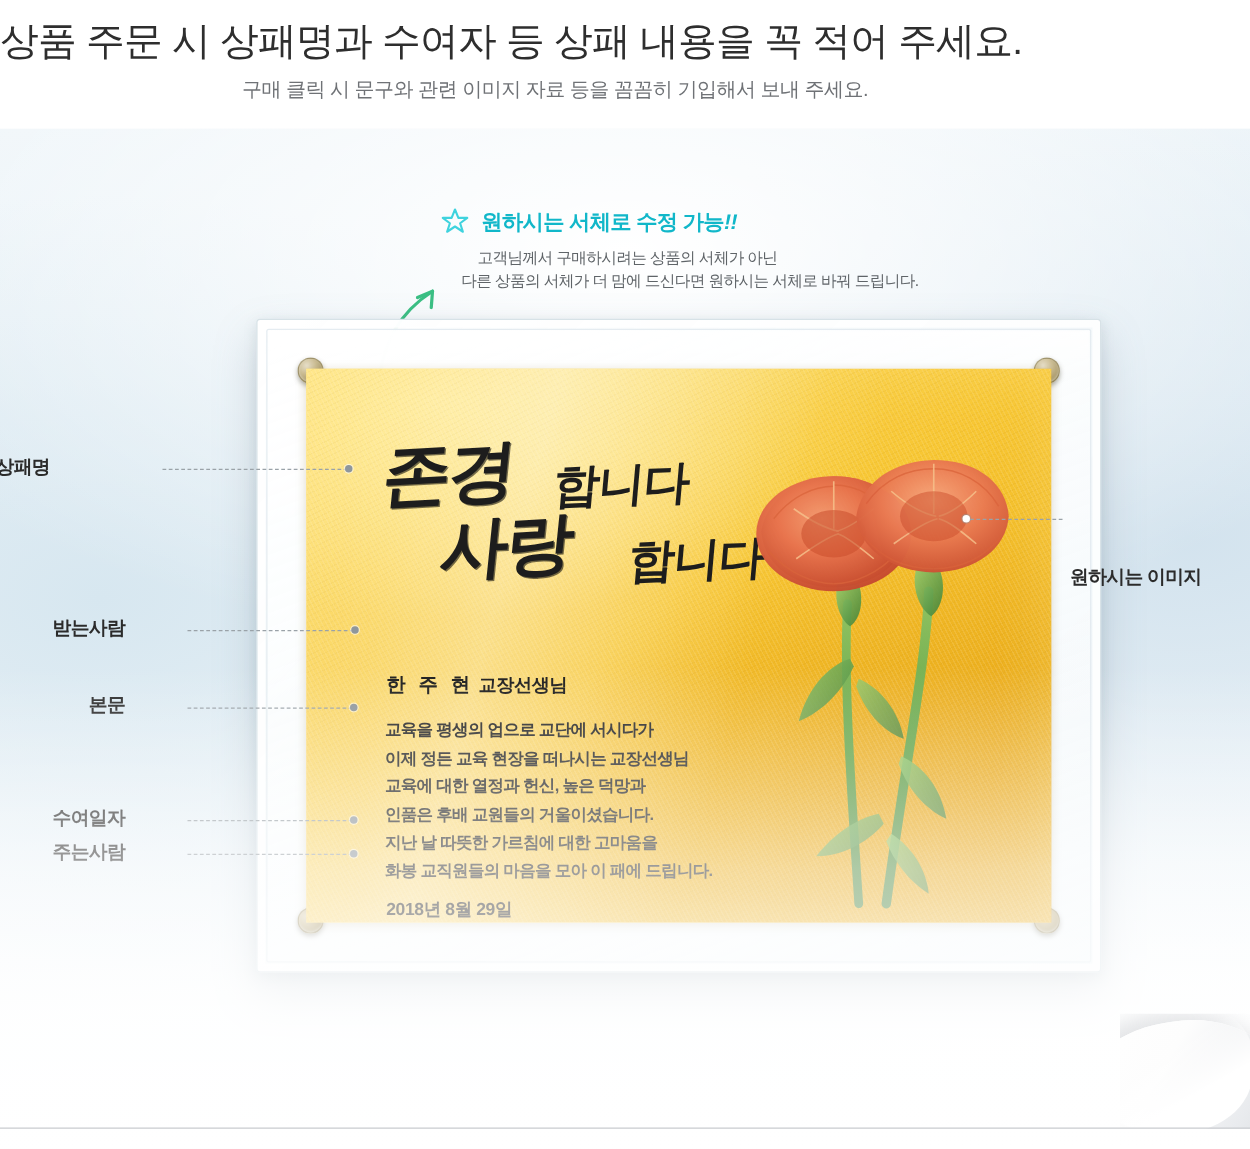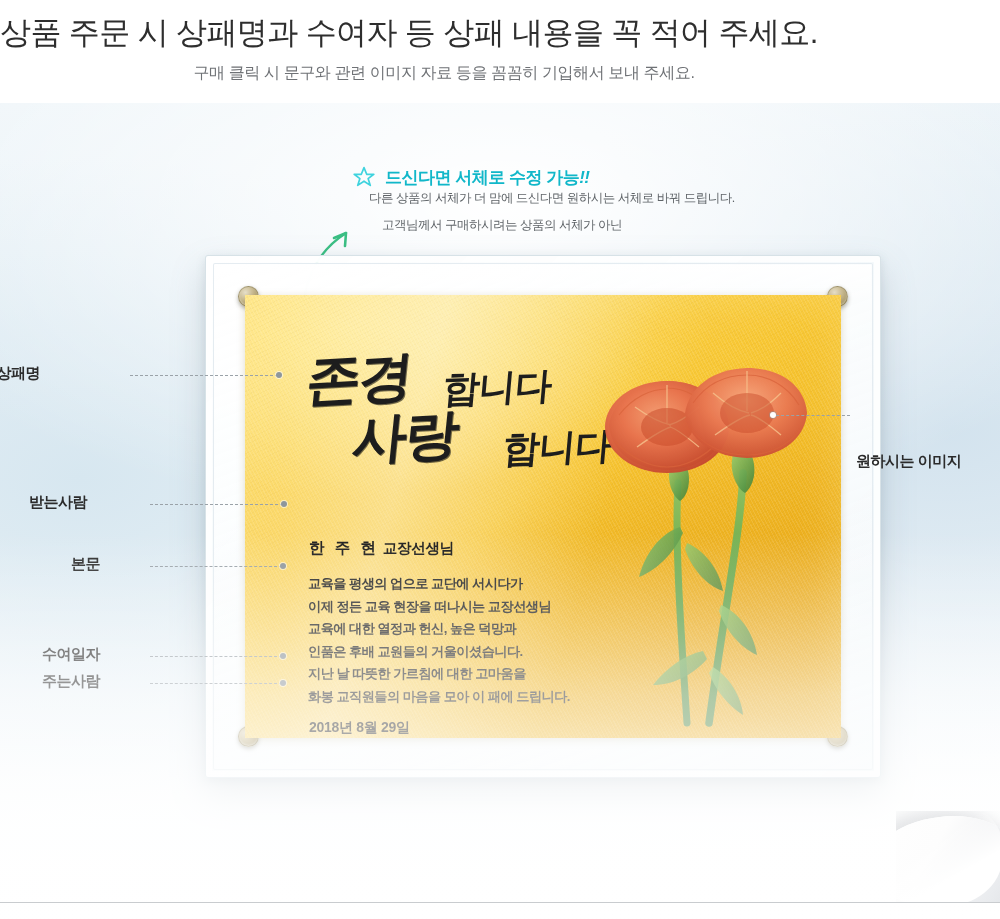--- a/index.html
+++ b/index.html
@@ -211,24 +211,24 @@
   <div class="header-sub">구매 클릭 시 문구와 관련 이미지 자료 등을 꼼꼼히 기입해서 보내 주세요.</div>
 </div>
 
 <div class="stage">
 
   <div class="font-notice">
     <div class="fn-head">
       <svg class="star-icon" viewBox="0 0 24 24">
         <path d="M12 2.6 L14.7 9.3 L21.8 9.3 L16.1 13.6 L18.3 20.4 L12 16.2 L5.7 20.4 L7.9 13.6 L2.2 9.3 L9.3 9.3 Z" fill="none" stroke="#3fd3de" stroke-width="1.7" stroke-linejoin="round"></path>
       </svg>
-      <span class="fn-head-text"><span>드신다면 서체로 수정 가능</span><span class="bangs">!!</span></span>
+      <span class="fn-head-text"><span>원하시는 서체로 수정 가능</span><span class="bangs">!!</span></span>
     </div>
+    <div class="fn-line l1">고객님께서 구매하시려는  상품의 서체가 아닌</div>
     <div class="fn-line l2">다른 상품의 서체가 더 맘에 드신다면 원하시는 서체로 바꿔 드립니다.</div>
-    <div class="fn-line l1">고객님께서 구매하시려는  상품의 서체가 아닌</div>
   </div>
 
   <svg class="green-arrow" viewBox="0 0 66 76">
     <path d="M4 74 C8 50, 18 26, 46 8" fill="none" stroke="#3bbf84" stroke-width="2.6" stroke-linecap="round"></path>
     <path d="M46 8 L34 13 M46 8 L45 21" fill="none" stroke="#3bbf84" stroke-width="2.6" stroke-linecap="round"></path>
   </svg>
 
   <div class="plaque">
     <div class="glass"></div>
     <div class="glass-inner-edge"></div>
@@ -341,21 +341,21 @@
     </div>
   </div>
 
   <div class="callout" style="left:0; top:272px; width:310px;">
     <div class="co-label" style="right:270px;">제목, 상패명</div>
     <div class="co-line" style="left:130px; width:148px;"></div>
     <div class="co-dot" style="left:276px;"></div>
   </div>
 
   <div class="callout" style="left:0; top:401px; width:300px;">
-    <div class="co-label" style="right:213px;">받는사람</div>
+    <div class="co-label" style="right:200px;">받는사람</div>
     <div class="co-line" style="left:150px; width:133px;"></div>
     <div class="co-dot" style="left:281px;"></div>
   </div>
 
   <div class="callout" style="left:0; top:463px; width:300px;">
     <div class="co-label" style="right:200px;">본문</div>
     <div class="co-line" style="left:150px; width:132px;"></div>
     <div class="co-dot" style="left:280px;"></div>
   </div>
 

